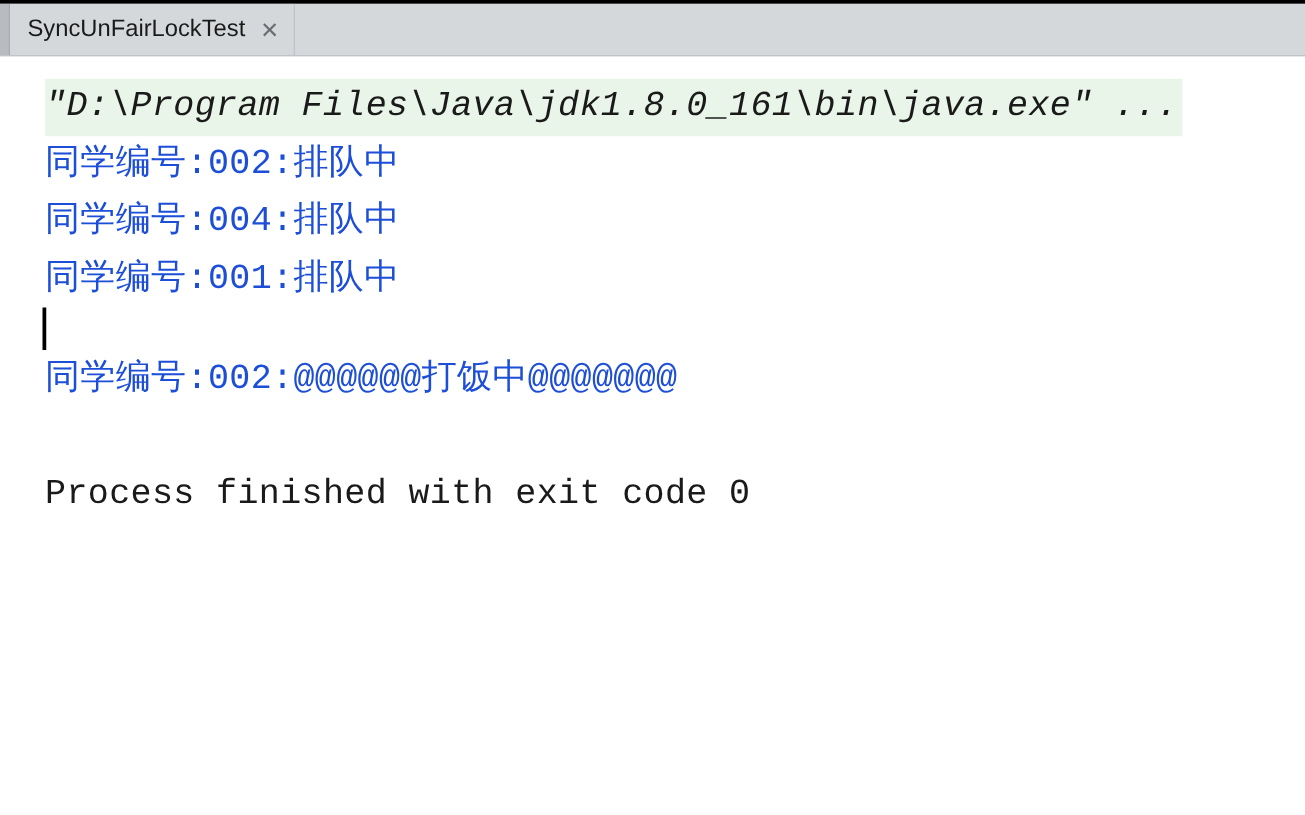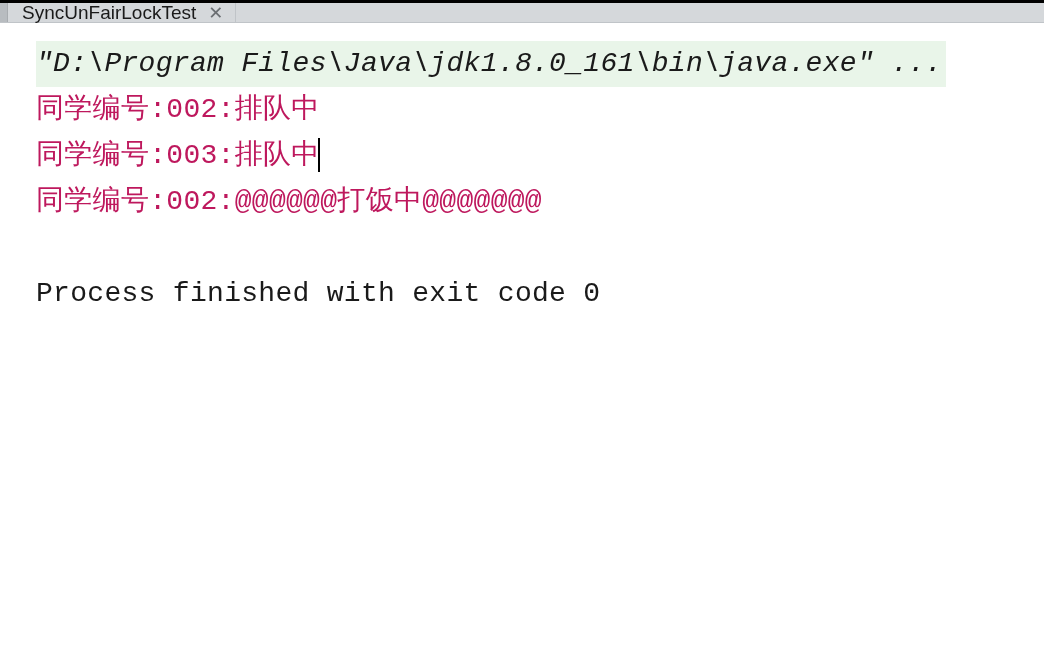--- a/index.html
+++ b/index.html
@@ -9,21 +9,21 @@
     }
     body {
       width: 1044px;
       height: 652px;
       background: #ffffff;
       font-family: "SimSun", "NSimSun", "Courier New", monospace;
       overflow: hidden;
       border-top: 3px solid #000;
     }
     .tab-bar {
-      height: 20px;
+      height: 42px;
       background: #d5d8db;
       display: flex;
       align-items: stretch;
       border-bottom: 1px solid #c0c4c8;
     }
     .tab-left-marker {
       width: 8px;
       background: #b8bcc0;
       border-right: 1px solid #a8acb0;
     }
@@ -52,21 +52,21 @@
     }
     .cmd-line {
       background: #e9f5e9;
       color: #1a1a1a;
       font-style: italic;
       display: inline-block;
       padding: 0 4px 0 0;
       font-family: "Courier New", "SimSun", monospace;
     }
     .output-line {
-      color: #be185d;
+      color: #1d4ed8;
       white-space: pre;
       display: flex;
       align-items: center;
     }
     .exit-line {
       color: #1a1a1a;
       margin-top: 46px;
       font-family: "Courier New", monospace;
     }
     .cursor {
@@ -90,17 +90,19 @@
     <span class="close-icon">✕</span>
   </div>
 </div>
 
 <div class="console-area">
   <div>
     <span class="cmd-line">"D:\Program Files\Java\jdk1.8.0_161\bin\java.exe" ...</span>
   </div>
   <div id="lines-container">
       <div class="output-line"><span>同学编号:002:排队中</span></div>
-      <div class="output-line"><span>同学编号:003:排队中</span><span class="cursor"></span></div>
+      <div class="output-line"><span>同学编号:004:排队中</span></div>
+      <div class="output-line"><span>同学编号:001:排队中</span></div>
+      <div class="output-line"><span class="cursor"></span></div>
       <div class="output-line"><span>同学编号:002:@@@@@@打饭中@@@@@@@</span></div>
     </div>
   <div class="exit-line">Process finished with exit code 0</div>
 </div>
 
 </body></html>

